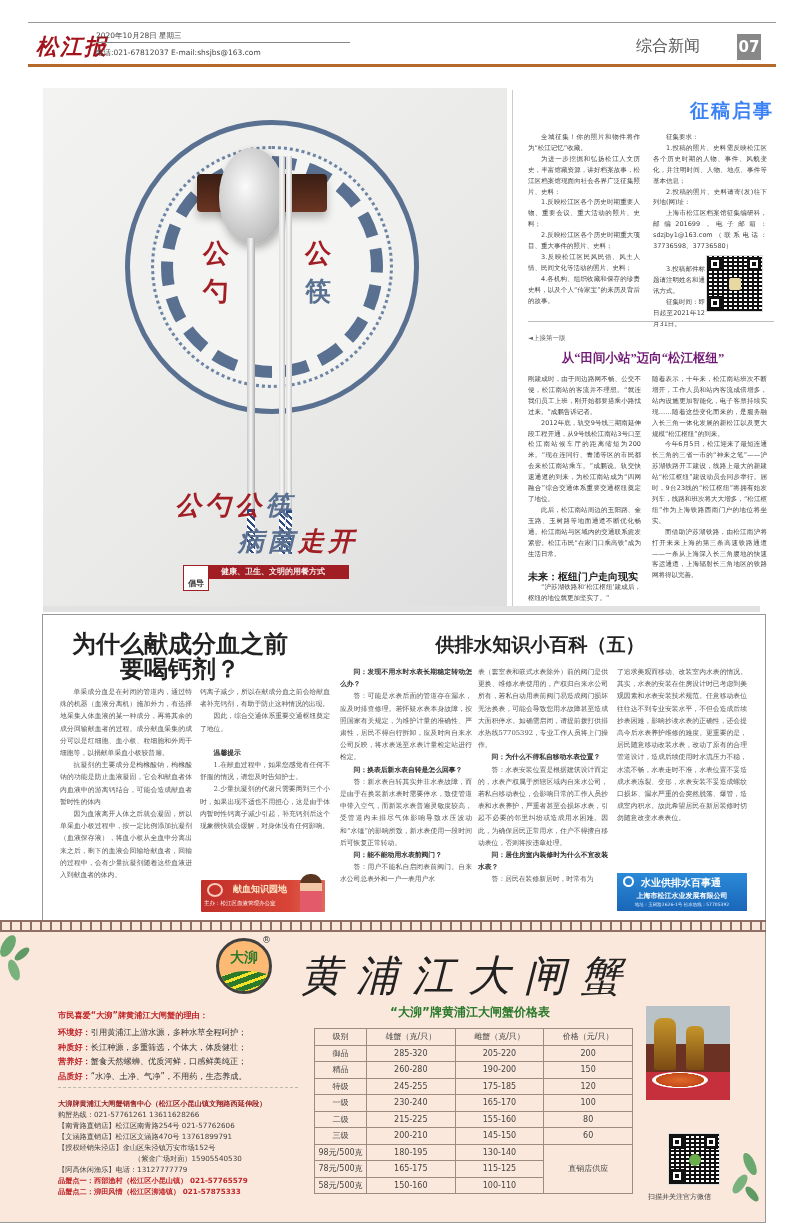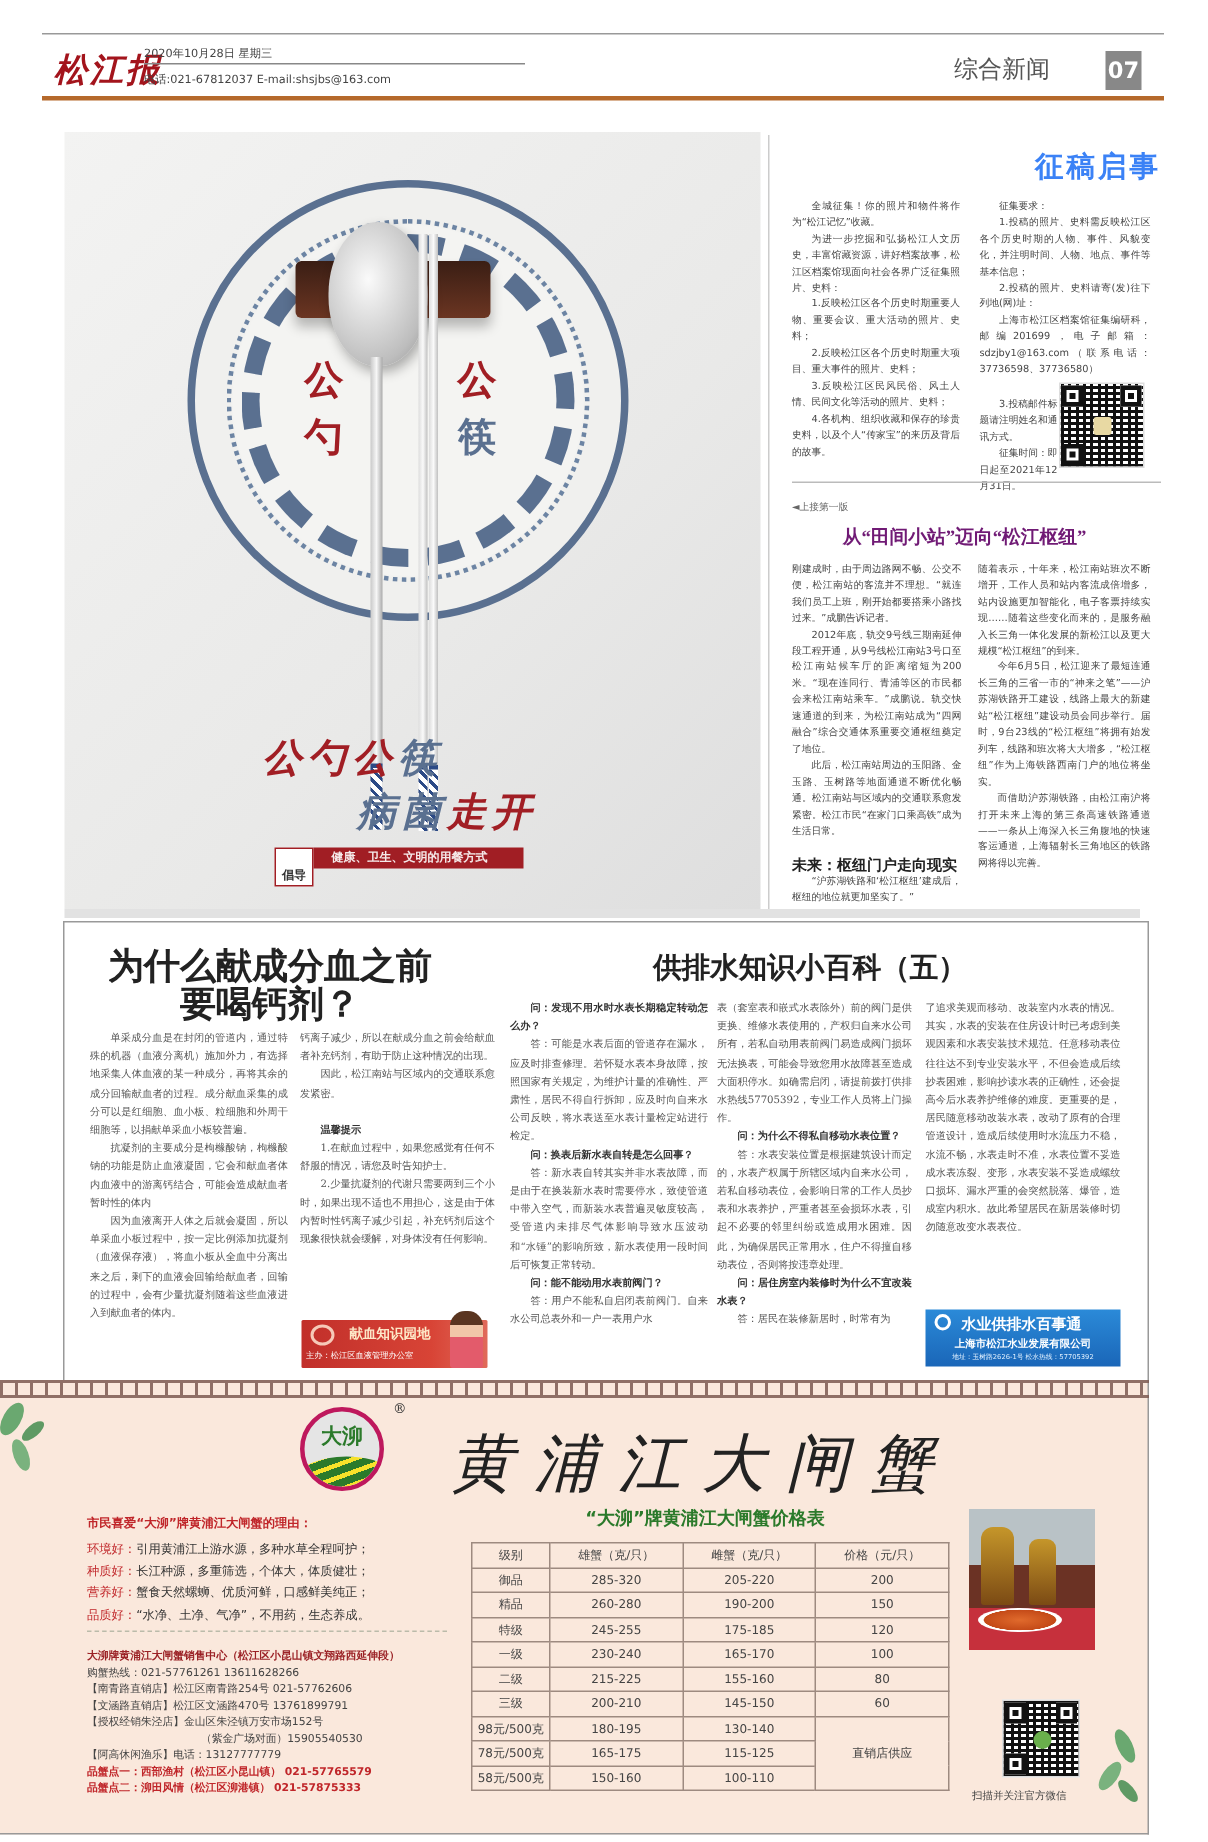--- a/index.html
+++ b/index.html
@@ -74,29 +74,29 @@
   .q { font-weight: bold; color: #333; font-family: "DejaVu Sans", sans-serif; text-indent: 2em; }
   .banner-water { left: 617px; top: 873px; width: 130px; height: 38px; background: linear-gradient(#2b8ad8, #1a66b8); }
   .banner-water .t1 { position: absolute; left: 24px; top: 3px; color: #fff; font-size: 10px; font-weight: bold; font-family: "DejaVu Sans", sans-serif; }
   .banner-water .t2 { position: absolute; left: 0; width: 130px; text-align: center; top: 18px; color: #fff; font-size: 7px; font-weight: bold; font-family: "DejaVu Sans", sans-serif; }
   .banner-water .t3 { position: absolute; left: 0; width: 130px; text-align: center; top: 29px; color: #e0f0ff; font-size: 4.5px; font-family: "DejaVu Sans", sans-serif; }
   .banner-water .ic { position: absolute; left: 6px; top: 3px; width: 11px; height: 11px; border-radius: 50%; border: 2px solid #fff; }
   
   .ad { left: 0; top: 920px; width: 766px; height: 303px; background: #fae8dc; border-right: 1px solid #999; border-bottom: 1px solid #999; }
   .fret { left: 0; top: 920px; width: 766px; height: 12px; background: repeating-linear-gradient(90deg, #7d5a52 0 2px, transparent 2px 10px), linear-gradient(#7d5a52, #7d5a52) top/100% 2px no-repeat, linear-gradient(#7d5a52, #7d5a52) bottom/100% 2px no-repeat; opacity: .85; }
   .leaves1 { left: 0; top: 934px; width: 30px; height: 60px; }
-  .brand-logo { left: 200px; top: 938px; width: 56px; height: 56px; border-radius: 50%; background: #e5e5e5; border: 3px solid #be185d; overflow: hidden; }
+  .brand-logo { left: 216px; top: 938px; width: 56px; height: 56px; border-radius: 50%; background: #fdba74; border: 3px solid #404040; overflow: hidden; }
   .brand-logo .word { position: absolute; left: 0; width: 100%; top: 8px; text-align: center; font-size: 14px; font-weight: bold; color: #2b7a2b; font-family: "DejaVu Sans", sans-serif; }
   .brand-logo .stripes { position: absolute; left: -5px; top: 30px; width: 66px; height: 30px; background: repeating-linear-gradient(160deg, #2b7a2b 0 5px, #f6e12a 5px 8px); border-radius: 50% 50% 0 0; }
   .reg { left: 262px; top: 935px; font-size: 9px; color: #333; }
   .ad-headline { left: 300px; top: 936px; font-size: 42px; color: #222; font-family: "DejaVu Serif", serif; font-style: italic; letter-spacing: 14px; margin-top: 12px; }
   .seal { left: 690px; top: 1036px; width: 18px; height: 18px; background: #d55a55; opacity: .8; }
   .reasons-title { left: 58px; top: 1010px; font-size: 8.2px; font-weight: bold; color: #c0262a; font-family: "DejaVu Sans", sans-serif; }
   .reasons { left: 58px; top: 1025px; font-size: 8.2px; line-height: 14.5px; color: #333; font-family: "DejaVu Sans", sans-serif; }
-  .reasons .k { color: #c0262a; font-weight: normal; }
+  .reasons .k { color: #c0262a; font-weight: bold; }
   .dotted { left: 58px; top: 1087px; width: 240px; border-top: 1px dashed #bba; }
   .contact-box { left: 58px; top: 1098px; font-size: 7.2px; line-height: 11px; color: #444; font-family: "DejaVu Sans", sans-serif; }
   .contact-box .hl { color: #c0262a; font-weight: bold; }
   .table-title { left: 300px; top: 1004px; width: 340px; text-align: center; font-size: 12px; font-weight: bold; color: #2b7a2b; font-family: "DejaVu Sans", sans-serif; }
   table.price { position: absolute; left: 314px; top: 1028px; width: 319px; border-collapse: collapse; font-size: 8px; color: #444; font-family: "DejaVu Sans", sans-serif; }
   table.price td, table.price th { border: 1px solid #9d8a80; height: 16.5px; text-align: center; font-weight: normal; }
   .photo { left: 646px; top: 1006px; width: 84px; height: 94px; background: linear-gradient(#b9c2c6 0 40%, #6b3224 40% 70%, #c6303c 70%); }
   .photo .cup1 { position: absolute; left: 8px; top: 12px; width: 22px; height: 52px; background: linear-gradient(#c5962a, #7b4a14); border-radius: 8px 8px 2px 2px; }
   .photo .cup2 { position: absolute; left: 40px; top: 20px; width: 18px; height: 44px; background: linear-gradient(#c5962a, #7b4a14); border-radius: 6px 6px 2px 2px; }
   .photo .dish { position: absolute; left: 6px; top: 66px; width: 56px; height: 16px; border-radius: 50%; background: radial-gradient(#e06a2c, #c44a18 60%, #fff 62%); }
@@ -198,21 +198,21 @@
   <div>为什么献成分血之前</div>
   <div>要喝钙剂？</div>
 </div>
 <div class="abs text-serif blood-col1">
   <p>单采成分血是在封闭的管道内，通过特殊的机器（血液分离机）施加外力，有选择地采集人体血液的某一种成分，再将其余的成分回输献血者的过程。成分献血采集的成分可以是红细胞、血小板、粒细胞和外周干细胞等，以捐献单采血小板较普遍。</p>
   <p>抗凝剂的主要成分是枸橼酸钠，枸橼酸钠的功能是防止血液凝固，它会和献血者体内血液中的游离钙结合，可能会造成献血者暂时性的体内</p>
   <p>因为血液离开人体之后就会凝固，所以单采血小板过程中，按一定比例添加抗凝剂（血液保存液），将血小板从全血中分离出来之后，剩下的血液会回输给献血者，回输的过程中，会有少量抗凝剂随着这些血液进入到献血者的体内。</p>
 </div>
 <div class="abs text-serif blood-col2">
   <p style="text-indent:0">钙离子减少，所以在献成分血之前会给献血者补充钙剂，有助于防止这种情况的出现。</p>
-  <p>因此，松江南站与区域内的交通联系愈发紧密。</p>
+  <p>因此，综合交通体系重要交通枢纽奠定了地位。</p>
   <p class="tip-head">温馨提示</p>
   <p>1.在献血过程中，如果您感觉有任何不舒服的情况，请您及时告知护士。</p>
   <p>2.少量抗凝剂的代谢只需要两到三个小时，如果出现不适也不用担心，这是由于体内暂时性钙离子减少引起，补充钙剂后这个现象很快就会缓解，对身体没有任何影响。</p>
 </div>
 <div class="abs banner-blood">
   <div class="logo-c"></div>
   <div class="t1">献血知识园地</div>
   <div class="t2">主办：松江区血液管理办公室</div>
   <div class="person"></div>
 </div>

